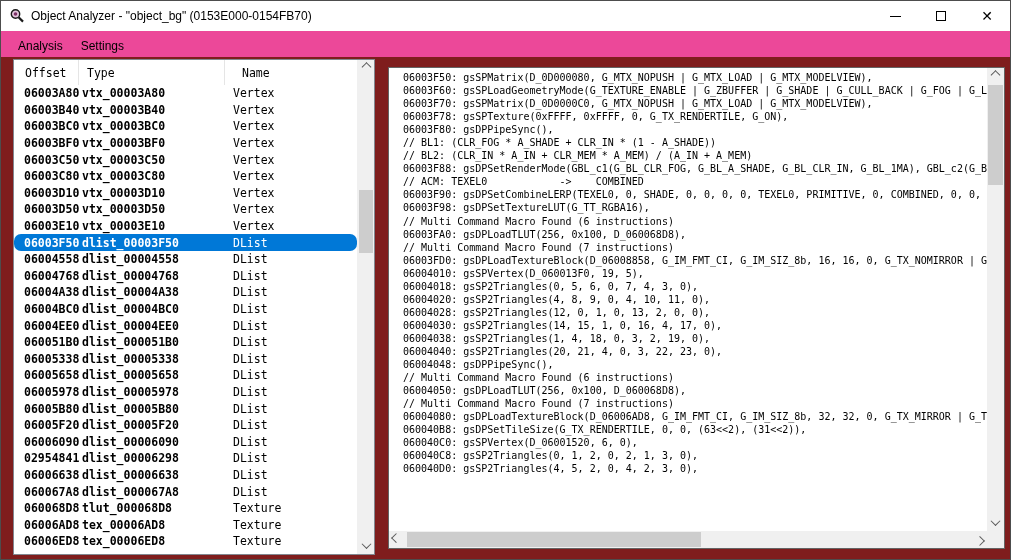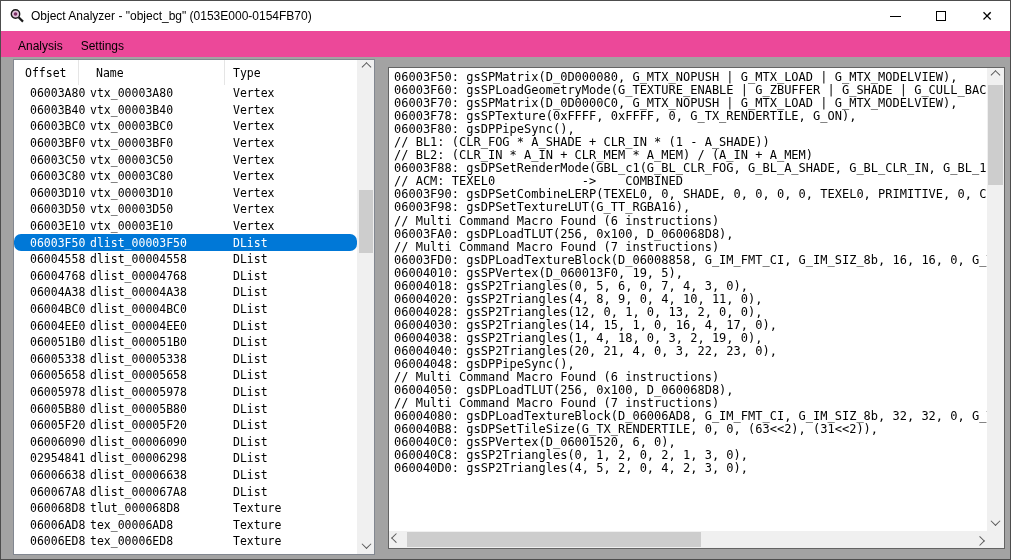--- a/index.html
+++ b/index.html
@@ -21,49 +21,49 @@
     width:46px; height:30px; display:flex; align-items:center; justify-content:center;
     color:#000; font-size:13px; background:transparent; border:none; cursor:default;
   }
   .glyph-min { width:11px; height:1px; background:#000; display:block; }
   .glyph-max { width:10px; height:10px; border:1px solid #000; display:block; }
   .glyph-close { font-size:14px; line-height:14px; font-family:"DejaVu Sans",sans-serif; }
   
   .menubar { height:26px; display:flex; align-items:flex-end; background:#ec4899; padding-left:8px; }
   .menu-item { font-size:12px; color:#000; padding:4px 9px; }
   
-  .main { position:absolute; top:56px; left:0; right:0; bottom:0; background:#a3a3a3; }
+  .main { position:absolute; top:56px; left:0; right:0; bottom:0; background:#7f1d1d; }
 
   
   .listview {
     position:absolute; left:12px; top:2px; width:362px; height:496px;
     background:#fff; border:1px solid #828790; overflow:hidden;
     font-family:"DejaVu Sans Mono","Liberation Mono",monospace; font-size:11.5px; color:#000;
   }
   .lv-header { display:grid; grid-template-columns:65px 146px 1fr; height:25px; background:#fff; }
   .lv-header .hcell { display:flex; align-items:center; border-right:1px solid #e5e5e5; overflow:hidden; white-space:nowrap; }
   .hcell.h-offset { padding-left:11px; }
   .hcell.h-name { padding-left:17px; }
   .hcell.h-type { padding-left:8px; }
   .lv-body { position:absolute; top:25px; left:0; right:17px; bottom:0; overflow:hidden; }
   .lv-row { display:grid; grid-template-columns:65px 146px 1fr; height:16.6px; align-items:center; white-space:nowrap; }
-  .lv-row .c-offset { padding-left:16px; }
-  .lv-row .c-name { padding-left:11px; }
+  .lv-row .c-offset { padding-left:10px;font-weight:bold; }
+  .lv-row .c-name { padding-left:3px;font-weight:bold; }
   .lv-row .c-type { padding-left:8px; }
   .lv-row.selected { background:#0078d7; color:#fff;border-radius:7px; }
   
   .codepanel {
     position:absolute; left:387px; top:10px; width:617px; height:482px;
     background:#fff; border:1px solid #646464; overflow:hidden;
   }
   .code-area {
     position:absolute; left:0; top:0; right:17px; bottom:17px; overflow:hidden;
-    padding:3px 0 0 5px;
+    padding:3px 0 0 14px;
     font-family:"DejaVu Sans Mono","Liberation Mono",monospace;
-    font-size:12px; line-height:13.05px; color:#000;
+    font-size:10px; line-height:13.05px; color:#000;
   }
   .code-line { white-space:pre; }
   
   .sb { background:#f0f0f0; position:absolute; }
   .sb-v { width:17px; top:0; bottom:0; right:0; }
   .sb-h { height:17px; left:0; right:17px; bottom:0; }
   .sb-btn { position:absolute; width:17px; height:17px; display:flex; align-items:center; justify-content:center; background:#f0f0f0; }
   .sb-thumb { position:absolute; background:#cdcdcd; }
   .chev { width:7px; height:7px; border-right:1.4px solid #5a5a5a; border-bottom:1.4px solid #5a5a5a; display:block; }
   .chev.up { transform:rotate(-135deg) translate(1px,1px); }
@@ -102,22 +102,22 @@
   <div class="menubar">
     <span class="menu-item">Analysis</span>
     <span class="menu-item">Settings</span>
   </div>
 
   <div class="main">
 
     <div class="listview">
       <div class="lv-header">
         <div class="hcell h-offset">Offset</div>
+        <div class="hcell h-type">Type</div>
         <div class="hcell h-name">Name</div>
-        <div class="hcell h-type">Type</div>
       </div>
       <div class="lv-body">
           <div class="lv-row">
             <div class="c-offset">06003A80</div>
             <div class="c-name">vtx_00003A80</div>
             <div class="c-type">Vertex</div>
           </div>
           <div class="lv-row">
             <div class="c-offset">06003B40</div>
             <div class="c-name">vtx_00003B40</div>

